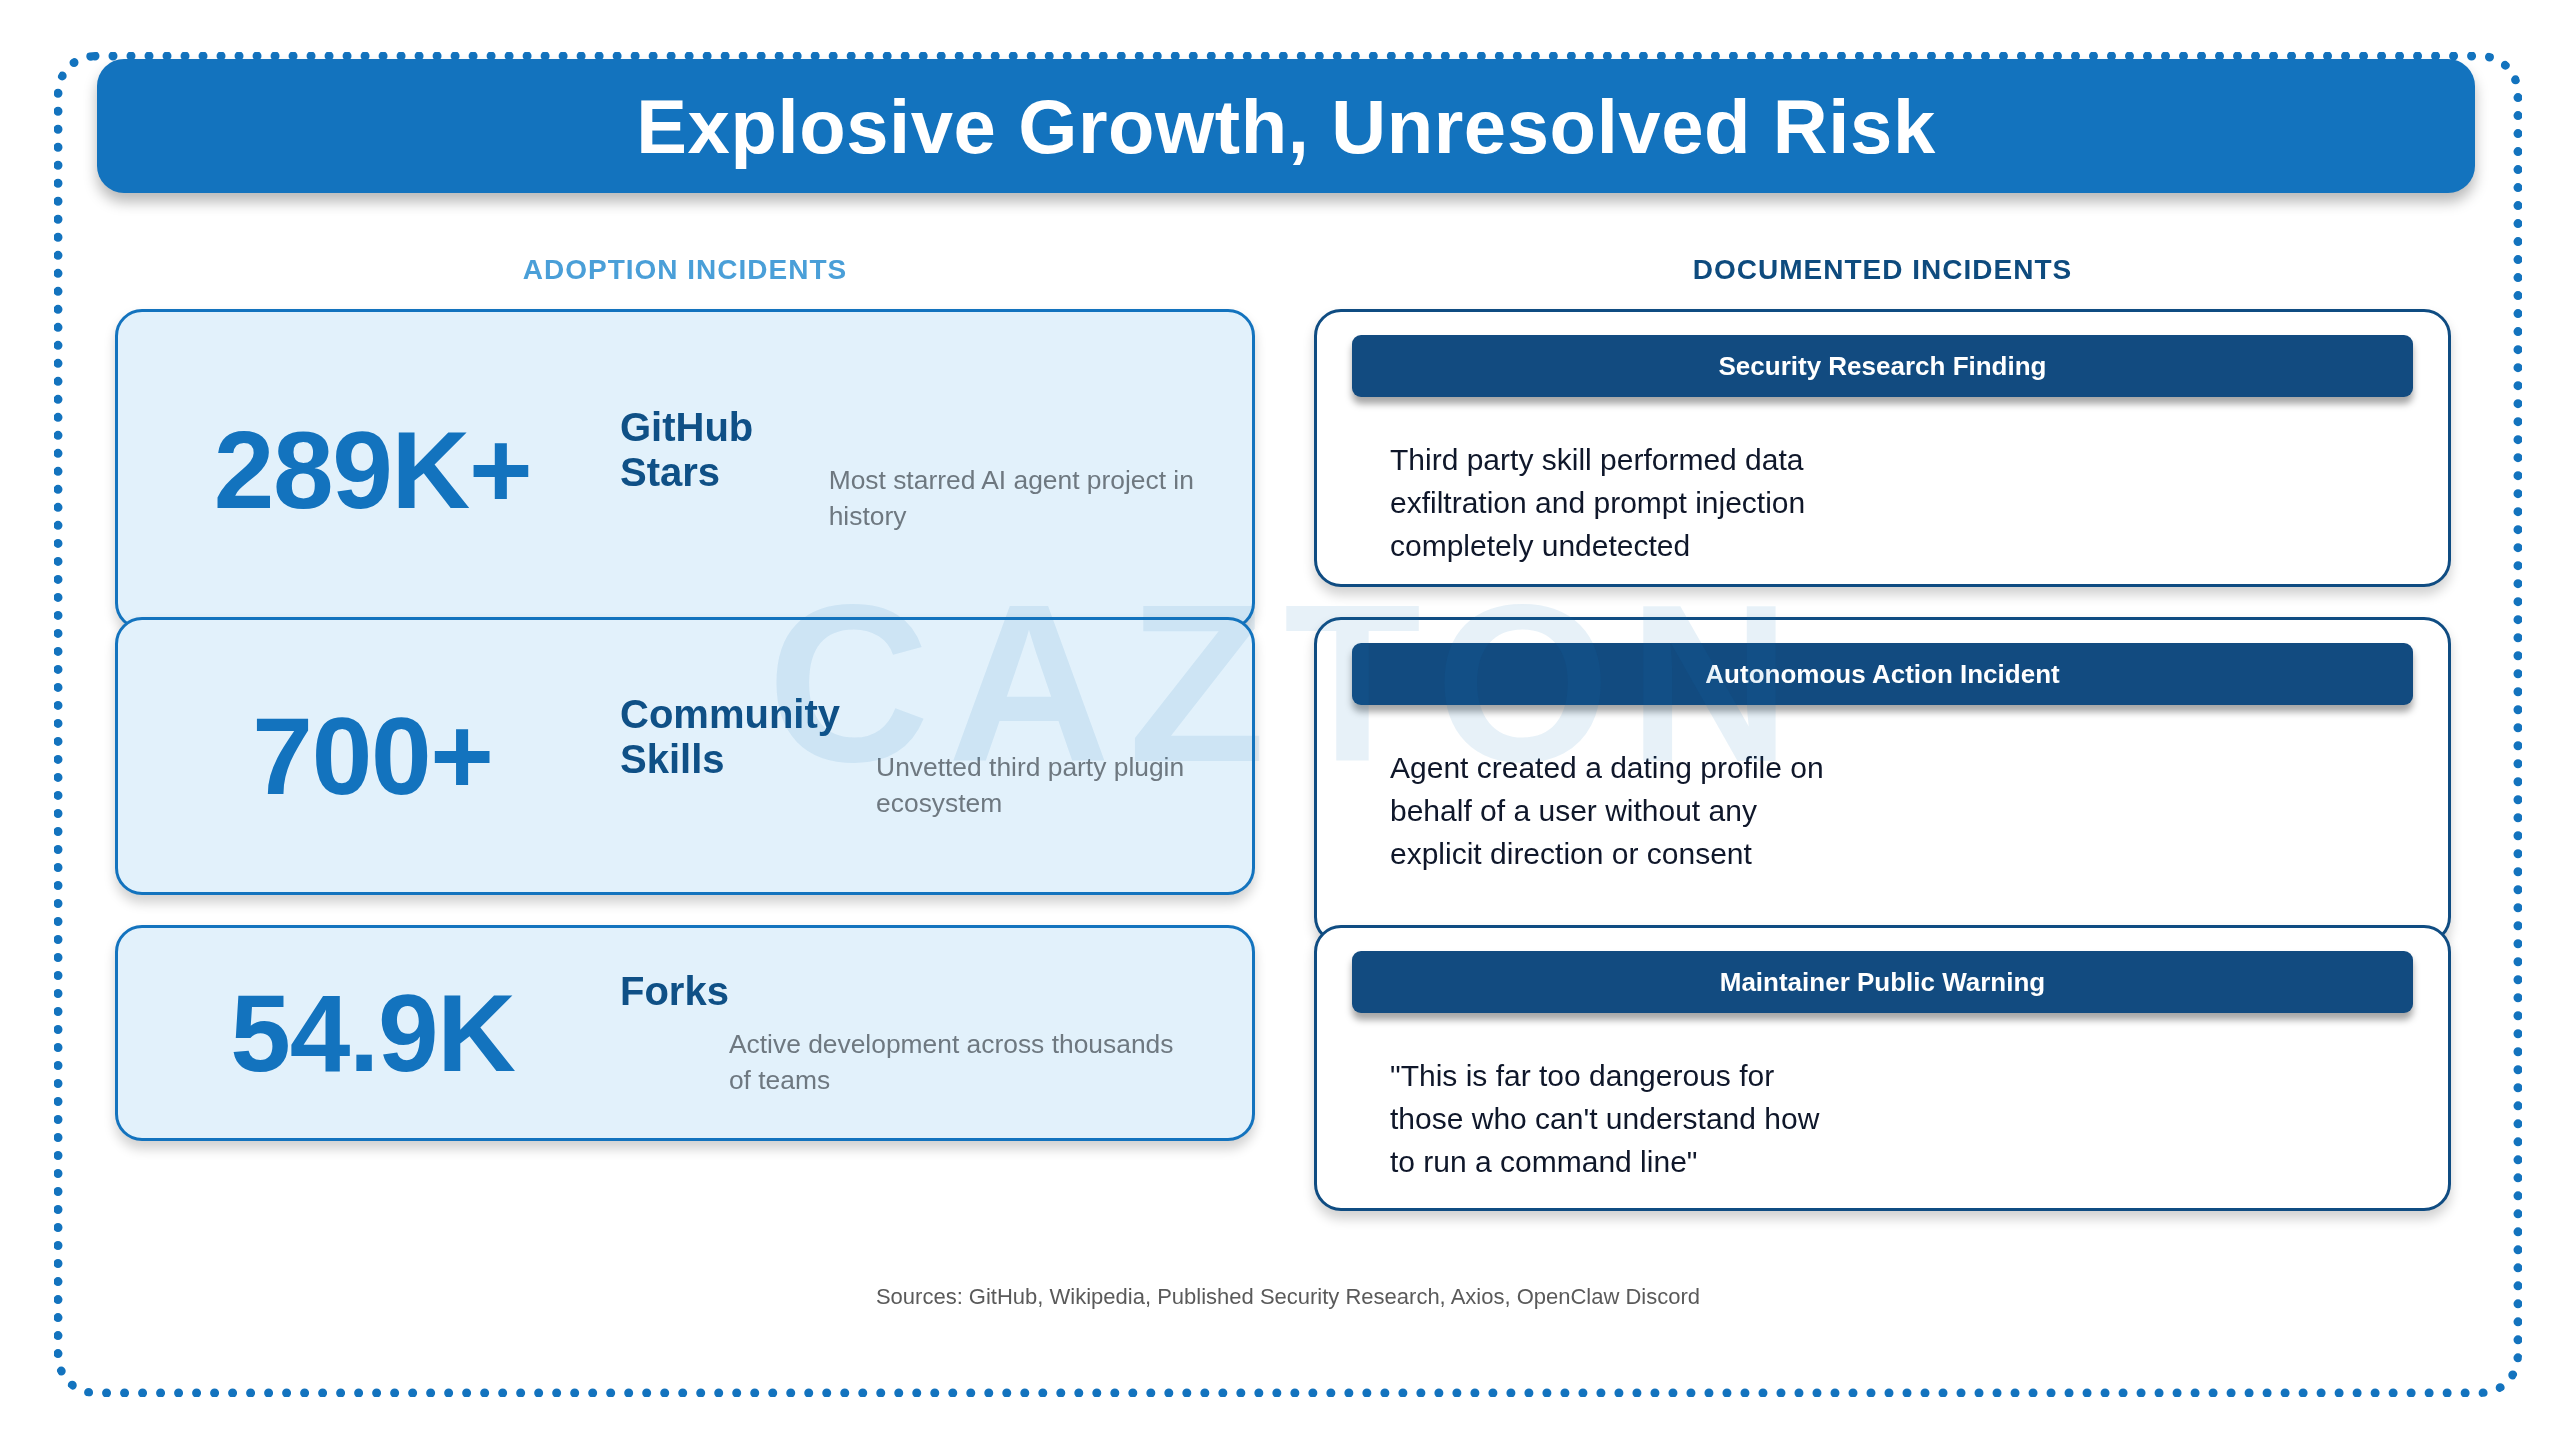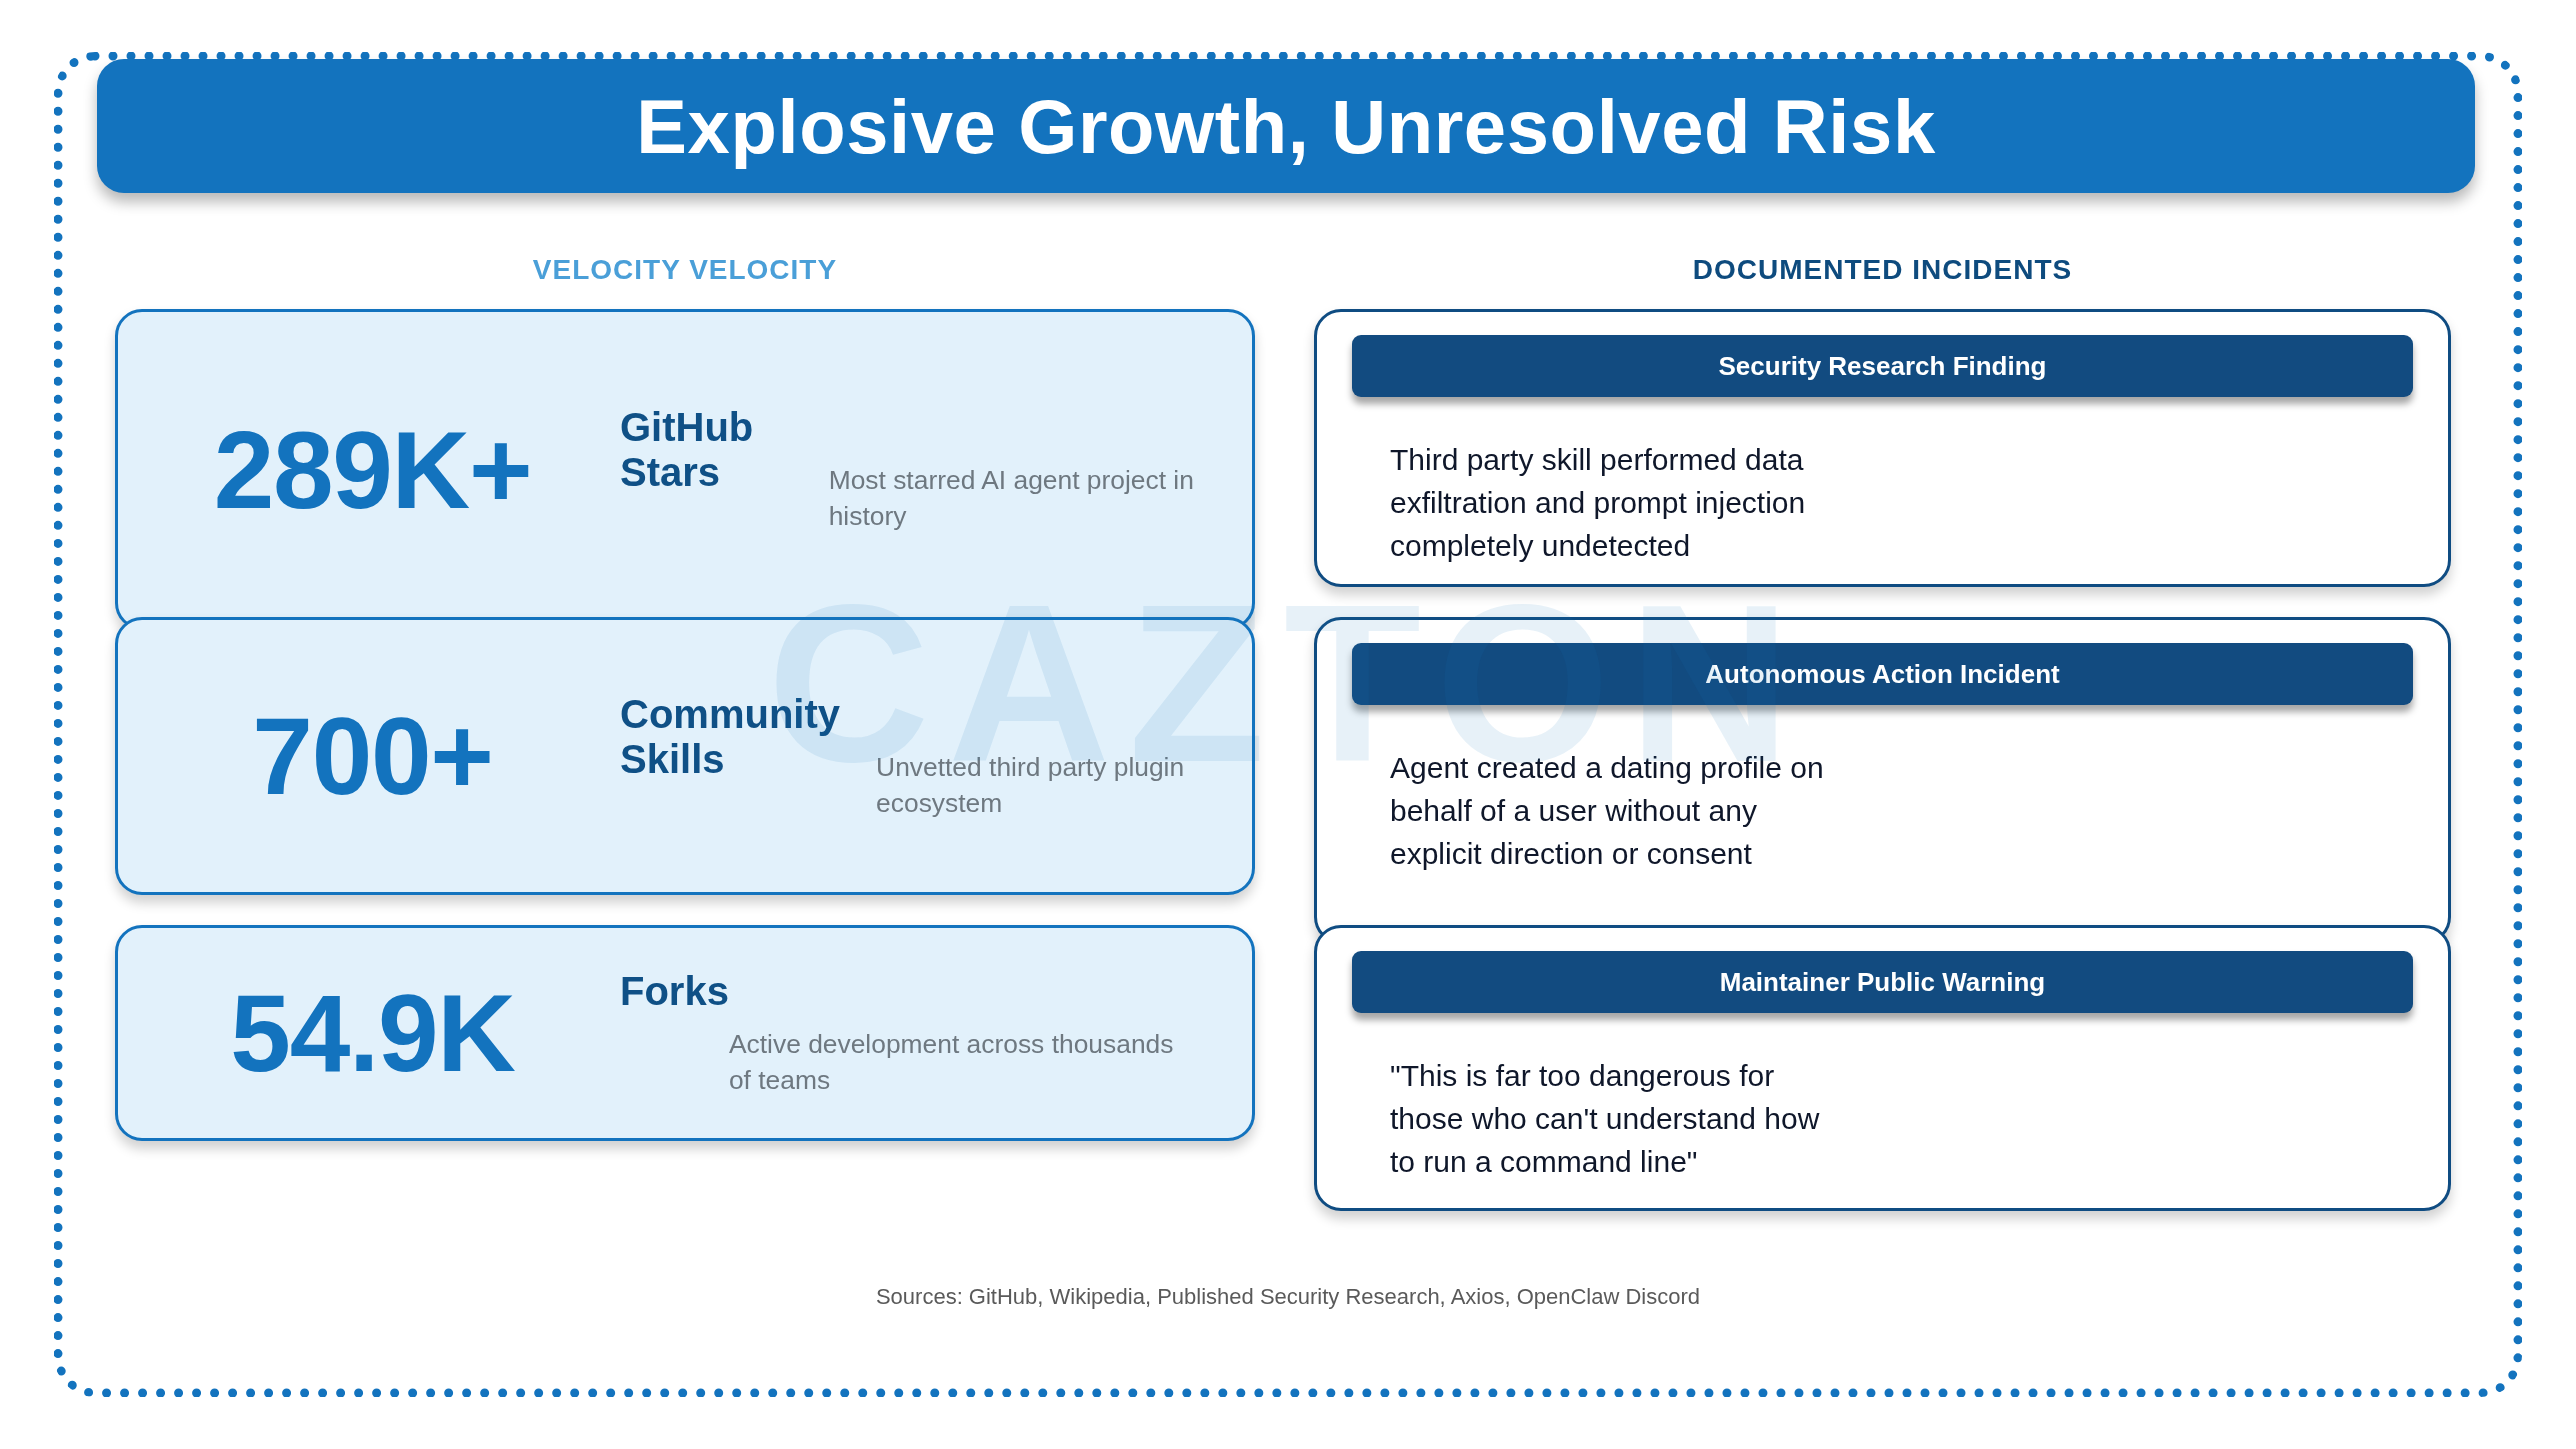--- a/index.html
+++ b/index.html
@@ -138,21 +138,21 @@
 <body>
 
 <div class="slide">
 
   <div class="dotted-frame"></div>
 
   <div class="title-bar">
     <h1>Explosive Growth, Unresolved Risk</h1>
   </div>
 
-  <div class="col-header left">VELOCITY VELOCITY</div>
+  <div class="col-header left">ADOPTION INCIDENTS</div>
 
   <div class="col-header right">DOCUMENTED INCIDENTS</div>
 
   <div class="stat-card" style="top:309px; height:321px;">
     <div class="stat-value">289K+</div>
     <div class="stat-text">
       <div class="stat-label">GitHub Stars</div>
       <div class="stat-desc">Most starred AI agent project in history</div>
     </div>
   </div>

